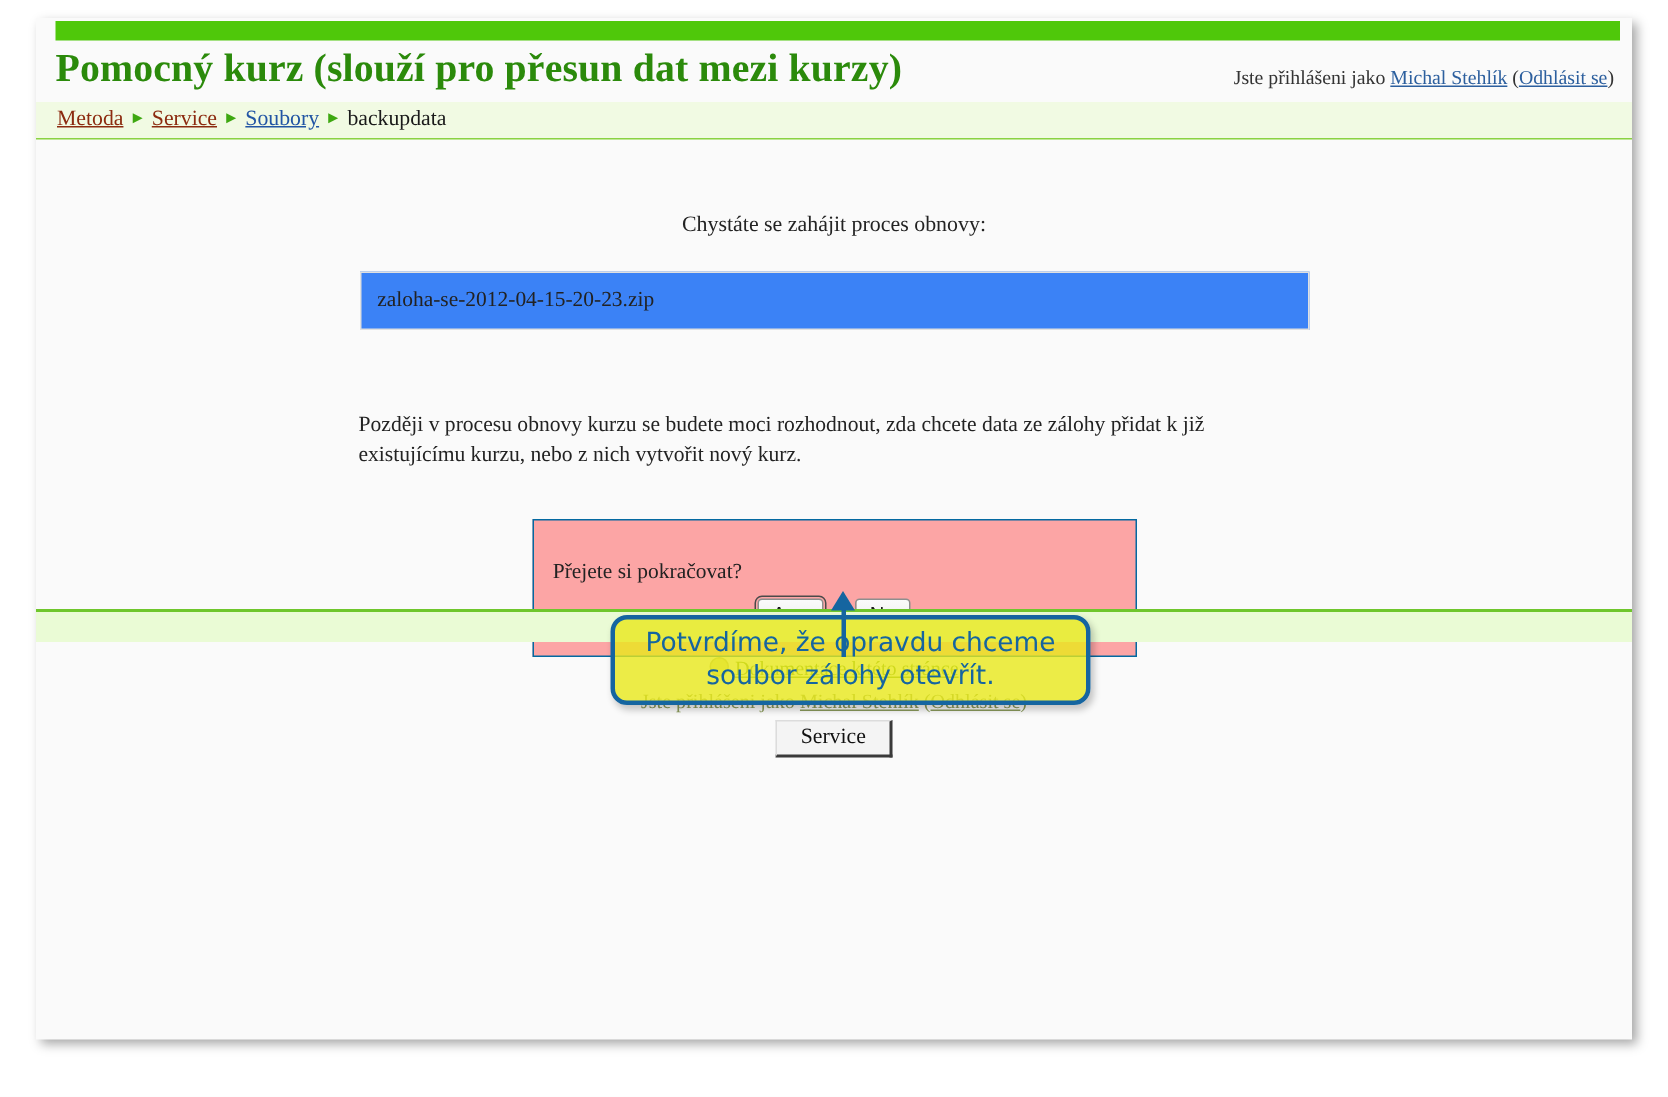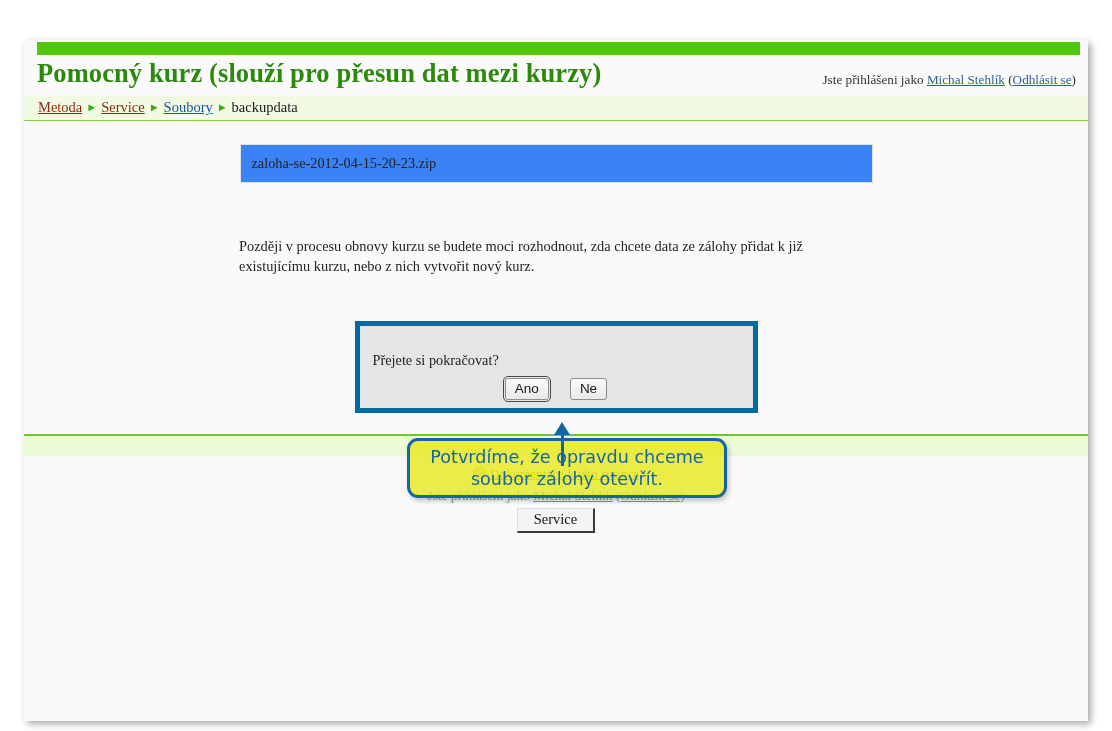--- a/index.html
+++ b/index.html
@@ -12,21 +12,21 @@
     height: 731px;
     position: relative;
     font-family: "Liberation Serif", serif;
     overflow: hidden;
   }
 
   
   #page-sheet {
     position: absolute;
     left: 24px;
-    top: 40px;
+    top: 12px;
     width: 1064px;
     height: 681px;
     background: #fafafa;
     box-shadow: 3px 3px 7px rgba(0,0,0,0.35);
     overflow: hidden;
   }
 
   
   #topbar {
     position: absolute;
@@ -134,25 +134,25 @@
   }
   #restore-desc {
     margin: 53px auto 0 auto;
     width: 634px;
     text-align: left;
     font-size: 14.4px;
     line-height: 20px;
     color: #232323;
   }
   #confirm-box {
-    margin: 45px auto 0 auto;
+    margin: 33px auto 0 auto;
     width: 403px;
     height: 92px;
-    background: #e5e5e5;
-    border: 5px solid #0369a1;
+    background: #fca5a5;
+    border: 1px solid #0369a1;
     box-sizing: border-box;
     position: relative;
   }
   #confirm-question {
     position: absolute;
     left: 13px;
     top: 26px;
     font-size: 14.3px;
     color: #222222;
   }
@@ -306,20 +306,21 @@
     <div id="page-title">Pomocný kurz (slouží pro přesun dat mezi kurzy)</div>
     <div id="login-info"><span>Jste přihlášeni jako </span><a href="#">Michal Stehlík</a><span> (</span><a href="#">Odhlásit se</a><span>)</span></div>
   </div>
 
   <div id="breadcrumb-bar">
     <div id="breadcrumb"><a href="#" class="crumb-link crumb-red">Metoda</a><span class="sep">►</span><a href="#" class="crumb-link crumb-red">Service</a><span class="sep">►</span><a href="#" class="crumb-link crumb-blue">Soubory</a><span class="sep">►</span><span class="crumb-plain">backupdata</span></div>
   </div>
 
   <div id="content">
 
+    <div id="restore-heading">Chystáte se zahájit proces obnovy:</div>
 
     <div id="filebox">
       <span id="filename">zaloha-se-2012-04-15-20-23.zip</span>
     </div>
 
     <div id="restore-desc">Později v procesu obnovy kurzu se budete moci rozhodnout, zda chcete data ze zálohy přidat k již existujícímu kurzu, nebo z nich vytvořit nový kurz.</div>
 
     <div id="confirm-box">
       <div id="confirm-question">Přejete si pokračovat?</div>
       <div id="confirm-buttons">

